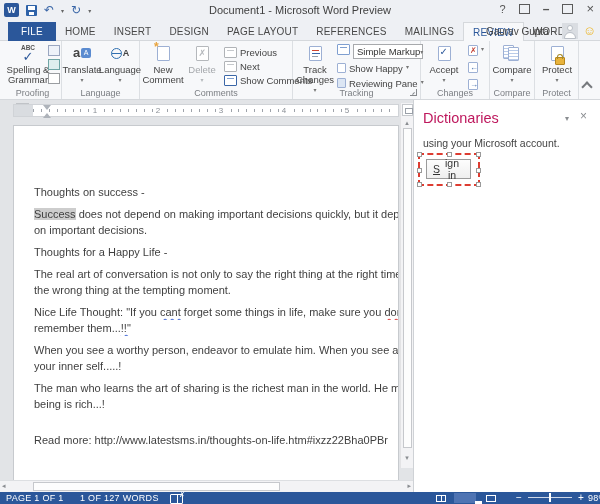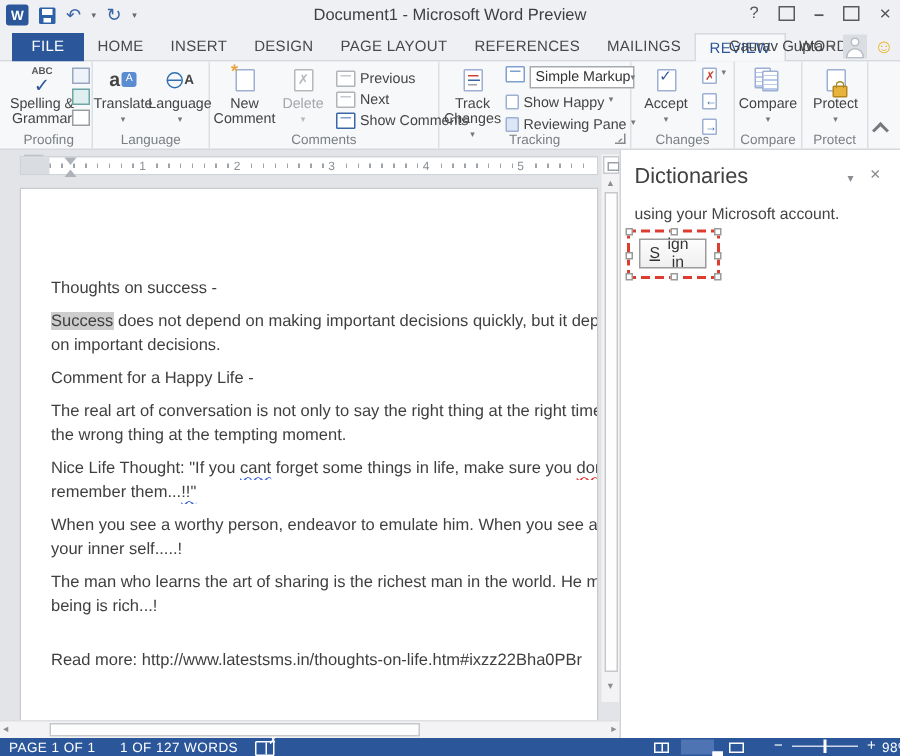--- a/index.html
+++ b/index.html
@@ -91,21 +91,21 @@
   .rulerbtn{position:absolute;left:1px;top:1px;width:11px;height:12px;background:#fff;border:1px solid #c6c9cd;box-sizing:border-box;}
   .rulerbtn i{position:absolute;left:2px;top:3px;width:6px;height:4px;border:1px solid #9aa0a8;}
   .sb-arrow{position:absolute;width:100%;text-align:center;font-size:7px;color:#8a8d91;line-height:10px;}
   .vthumb{position:absolute;left:2px;top:25px;width:9px;height:320px;background:#fdfdfd;border:1px solid #c6c8cc;box-sizing:border-box;}
   .hsb{left:0;top:480px;width:413px;height:12px;background:#f3f3f5;border-top:1px solid #dddfe2;box-sizing:border-box;}
   .hthumb{position:absolute;left:33px;top:1px;width:247px;height:9px;background:#fdfdfd;border:1px solid #c6c8cc;box-sizing:border-box;}
   .hsb .la{position:absolute;left:2px;top:1px;font-size:7px;color:#8a8d91;}
   .hsb .ra{position:absolute;right:2px;top:1px;font-size:7px;color:#8a8d91;}
   
   .pane{left:413px;top:100px;width:187px;height:392px;background:#fff;border-left:1px solid #cfd2d6;box-sizing:border-box;}
-  .pane-title{position:absolute;left:9px;top:10px;font-size:14.5px;color:#404040;text-align:center;}
+  .pane-title{position:absolute;left:9px;top:10px;font-size:14.5px;color:#be185d;text-align:center;}
   .pane-ctrl{position:absolute;top:10px;color:#8a8d91;}
   .pane-caret{right:31px;font-size:8px;top:14px;}
   .pane-close{right:13px;font-size:12px;top:9px;}
   .pane-body{position:absolute;left:9px;top:36px;width:170px;font-size:10.5px;line-height:14px;color:#444;}
   .annot{position:absolute;left:4px;top:53px;width:62px;height:33px;border:2px dashed #dd3c31;box-sizing:border-box;}
   .handle{position:absolute;width:5px;height:5px;background:#fff;border:1px solid #9a9a9a;box-sizing:border-box;}
   .signin{position:absolute;left:12px;top:59px;width:45px;height:20px;background:linear-gradient(#fdfdfd,#efefef);
           border:1px solid #9b9b9b;font-size:10.5px;color:#333;display:flex;align-items:center;justify-content:center;box-sizing:border-box;}
   .signin u{text-decoration:underline;}
   
@@ -364,21 +364,21 @@
   <div class="abs vruler">
       <i></i>
     </div>
 
   <div class="abs docarea">
     <div class="page">
       <div class="doctext">
           <div class="doc-line" style="margin-top: 0px;"><span>Thoughts on success -</span></div>
           <div class="doc-line" style="margin-top: 6px;"><span class="seg-hl">Success</span><span> does not depend on making important decisions quickly, but it depends on taking quick action</span></div>
           <div class="doc-line" style="margin-top: 0px;"><span>on important decisions.</span></div>
-          <div class="doc-line" style="margin-top: 6px;"><span>Comment for a Happy Life -</span></div>
+          <div class="doc-line" style="margin-top: 6px;"><span>Thoughts for a Happy Life -</span></div>
           <div class="doc-line" style="margin-top: 6px;"><span>The real art of conversation is not only to say the right thing at the right time, but also to leave unsaid</span></div>
           <div class="doc-line" style="margin-top: 0px;"><span>the wrong thing at the tempting moment.</span></div>
           <div class="doc-line" style="margin-top: 6px;"><span>Nice Life Thought: "If you </span><span class="seg-sqb">cant</span><span> forget some things in life, make sure you </span><span class="seg-sqr">dont</span></div>
           <div class="doc-line" style="margin-top: 0px;"><span>remember them...</span><span class="seg-sqb">!!"</span></div>
           <div class="doc-line" style="margin-top: 6px;"><span>When you see a worthy person, endeavor to emulate him. When you see an unworthy person, examine</span></div>
           <div class="doc-line" style="margin-top: 0px;"><span>your inner self.....!</span></div>
           <div class="doc-line" style="margin-top: 6px;"><span>The man who learns the art of sharing is the richest man in the world. He may be poor, but his inner</span></div>
           <div class="doc-line" style="margin-top: 0px;"><span>being is rich...!</span></div>
           <div class="doc-line" style="margin-top: 20px;"><span>Read more: http://www.latestsms.in/thoughts-on-life.htm#ixzz22Bha0PBr</span></div>
         </div>

